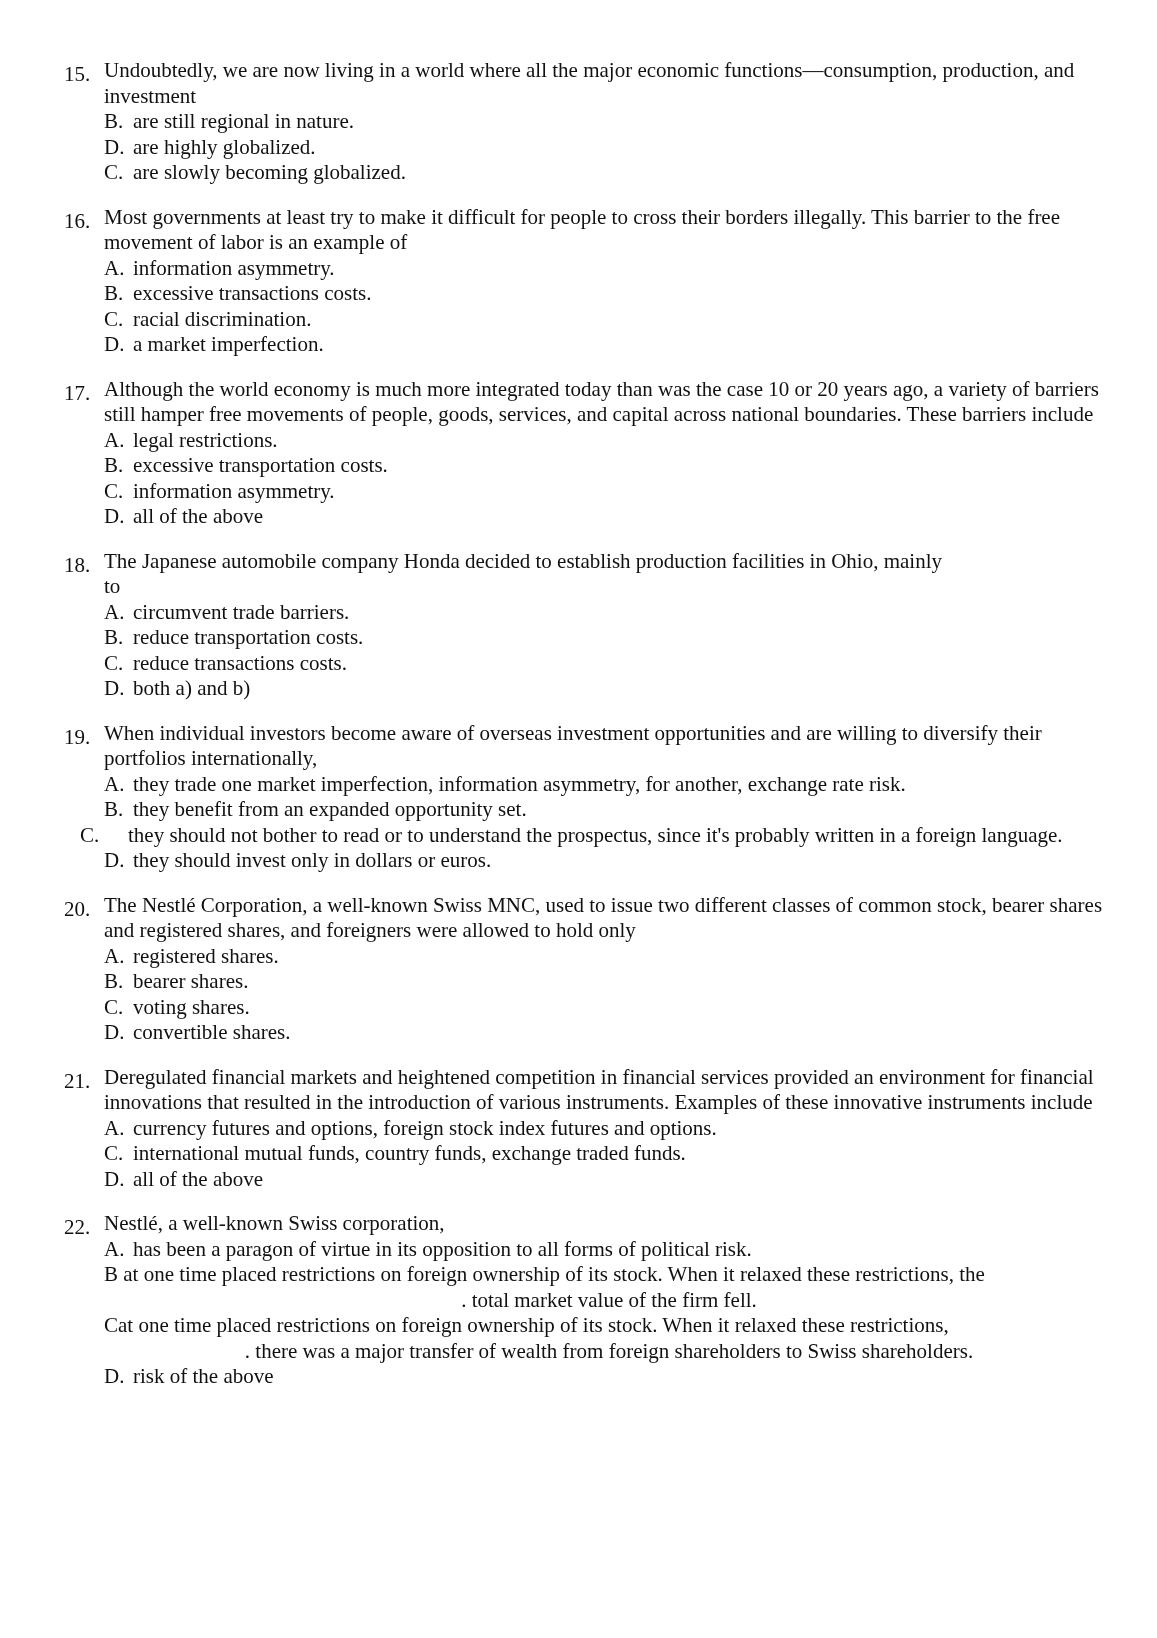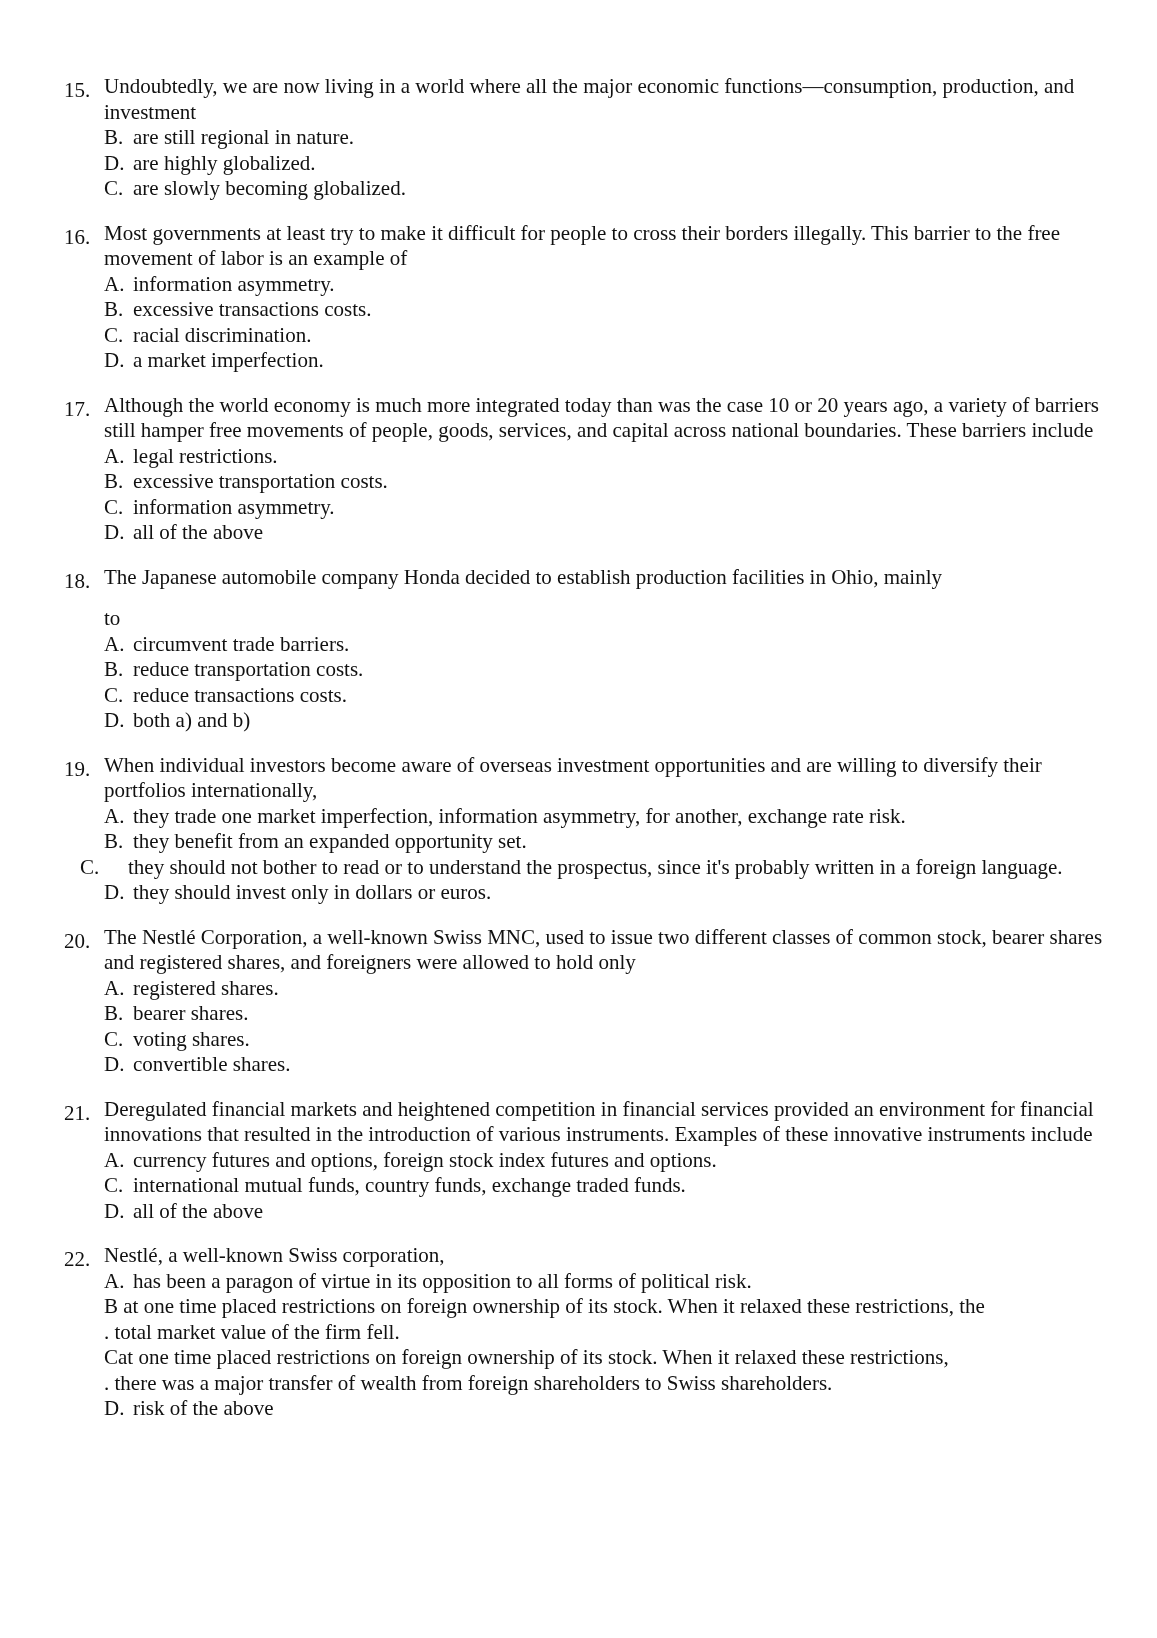--- a/index.html
+++ b/index.html
@@ -3,26 +3,26 @@
 <meta charset="utf-8">
 <style>
   html, body { margin: 0; padding: 0; background: #ffffff; }
   body {
     width: 1157px; height: 1638px; position: relative; overflow: hidden;
     font-family: "Liberation Serif", serif; font-size: 21px; color: #111;
   }
   .page { position: absolute; left: 64px; top: 58px; width: 1050px; }
   .q { position: relative; padding-left: 40px; margin-bottom: 19px; line-height: 25.5px; }
   .qnum { position: absolute; left: 0; top: 4px; }
-  .stem { display: block; margin-top: 16px; }
+  .stem { display: block; }
   .opt { display: block; }
   .olabel { display: inline-block; min-width: 29px; }
   .opt-wrap { display: block; padding-left: 24px; text-indent: -24px; }
   .opt-wrap .olabel { min-width: 24px; }
-  .opt-dot { display: block; }
+  .opt-dot { display: block; text-align: center; }
 </style>
 </head>
 <body>
 
 <div class="page">
 
   <div class="q">
     <span class="qnum">15.</span>
     <span class="stem">Undoubtedly, we are now living in a world where all the major economic functions—consumption, production, and investment</span>
     <span class="opt"><span class="olabel">B.</span><span>are still regional in nature.</span></span>

